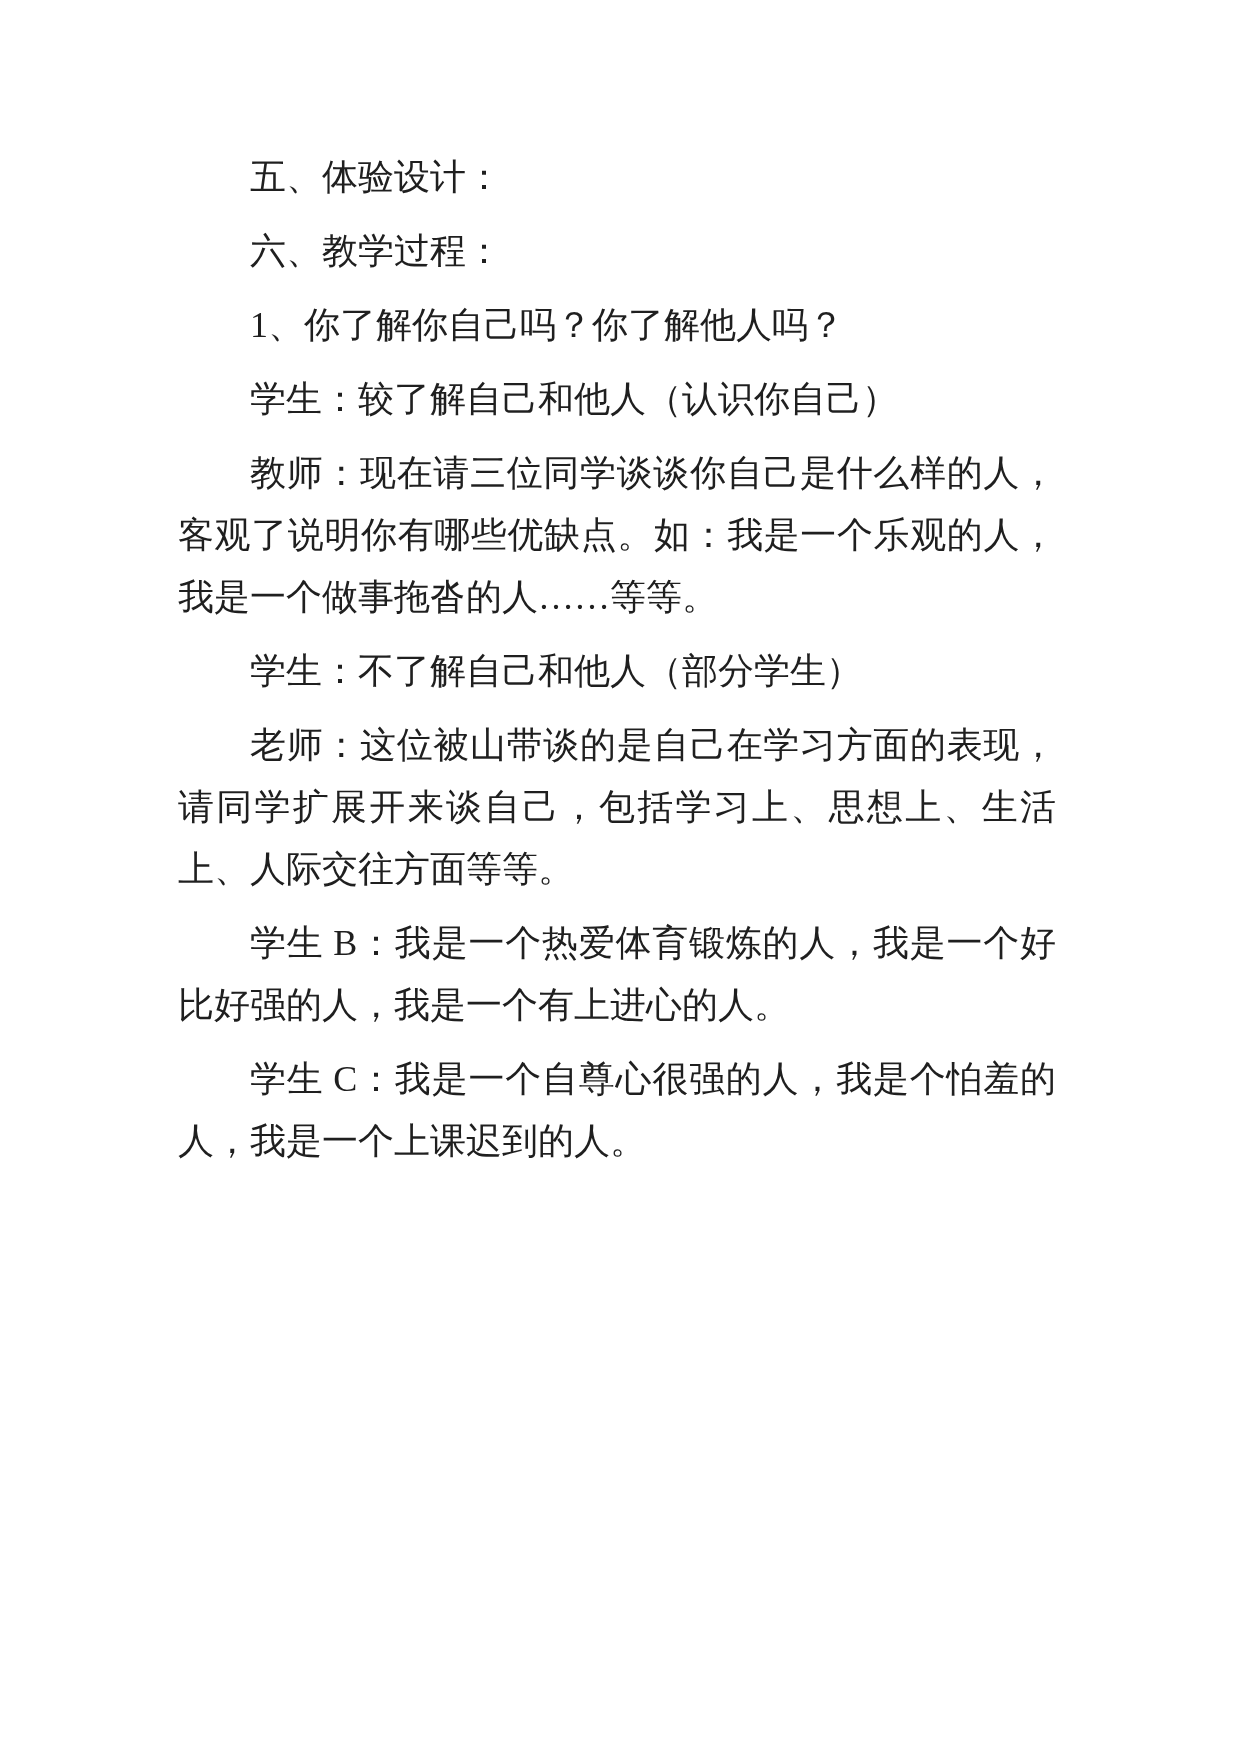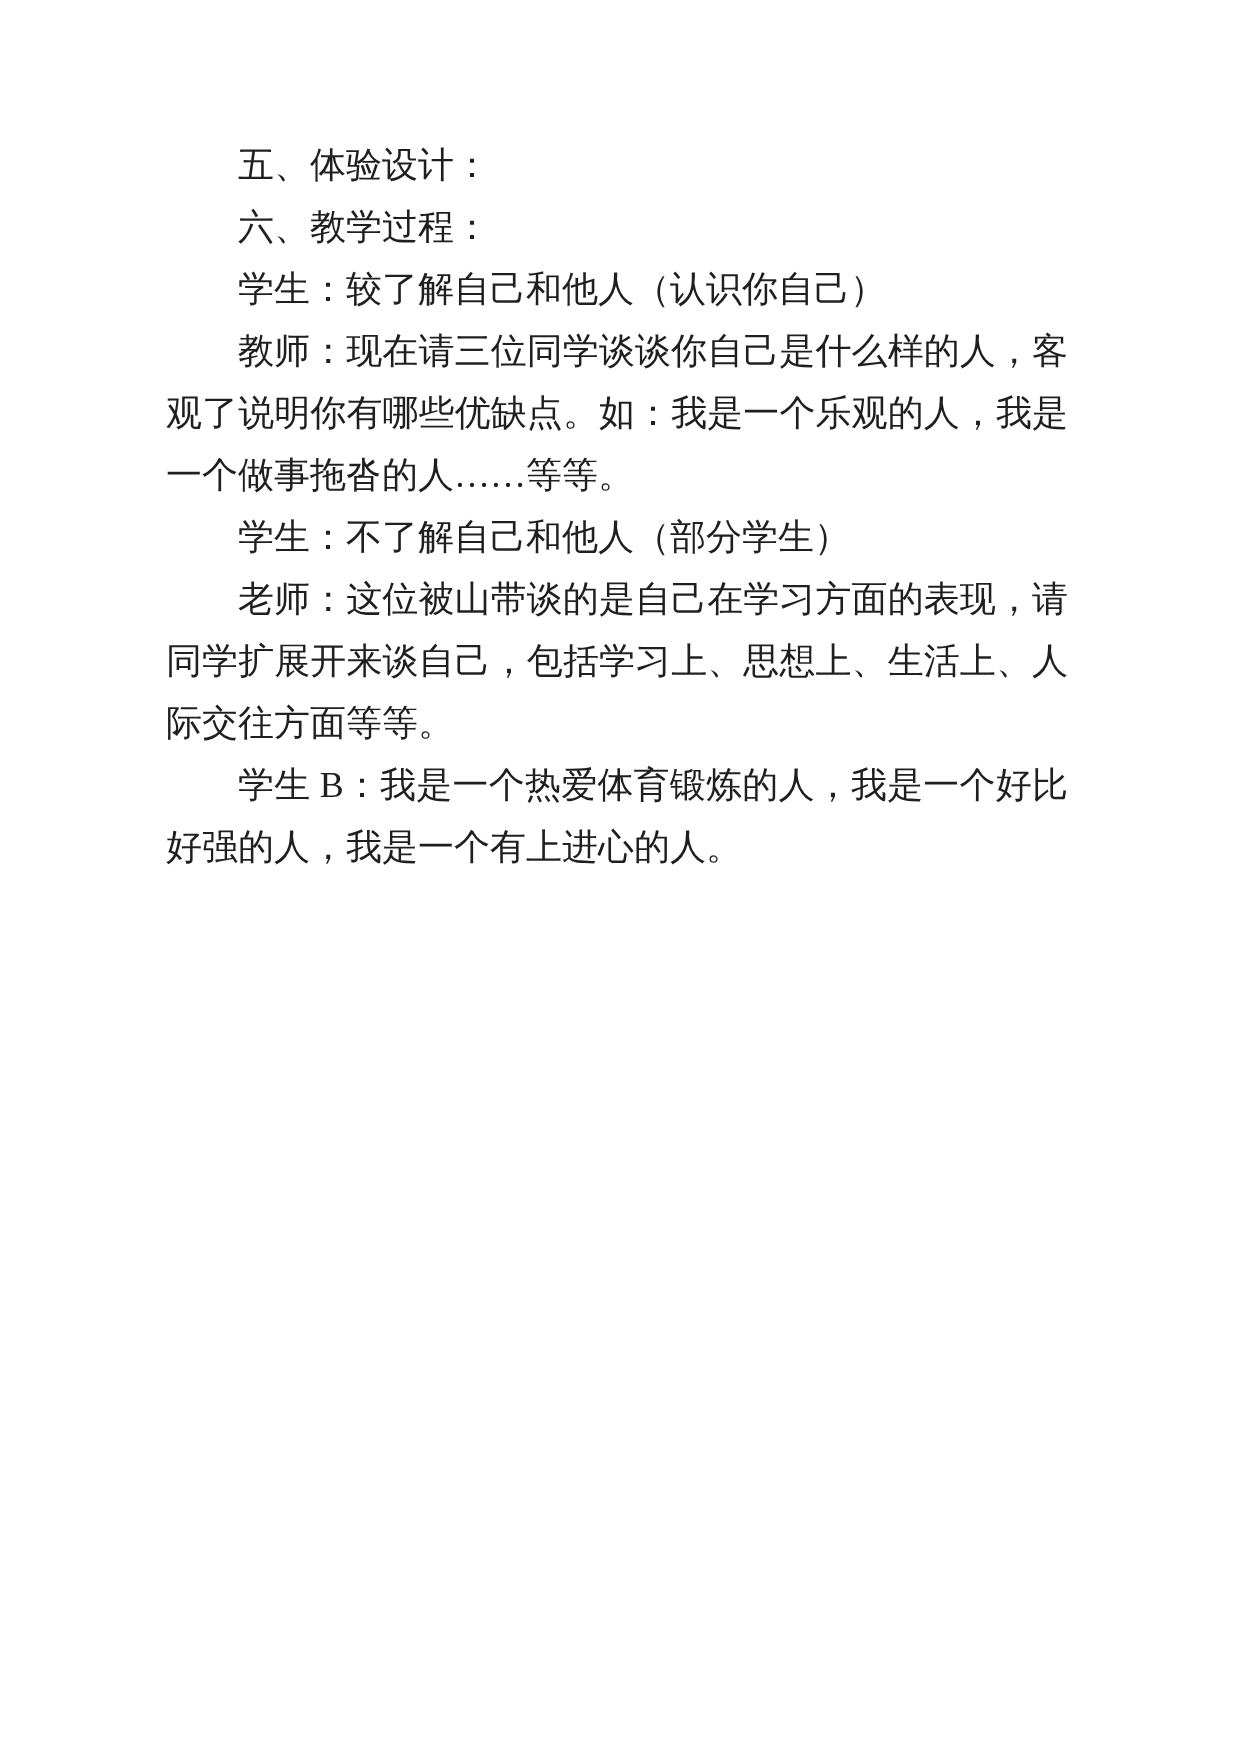--- a/index.html
+++ b/index.html
@@ -21,33 +21,35 @@
     width: 902px;
     color: #1f1f1f;
     font-family: "Liberation Serif", "DejaVu Serif", serif;
     font-size: 36px;
     font-weight: 400;
     line-height: 62px;
     text-align: justify;
     letter-spacing: 0px;
   }
   .content p {
-    margin: 0;
+    margin: 12px;
     padding: 0;
     text-indent: 2em;
     word-break: normal;
     overflow-wrap: break-word;
   }
 </style>
 </head>
 <body>
 
 <div class="page">
   <div class="content">
     <p>五、体验设计：</p>
     <p>六、教学过程：</p>
+    <p>1、你了解你自己吗？你了解他人吗？</p>
     <p>学生：较了解自己和他人（认识你自己）</p>
     <p>教师：现在请三位同学谈谈你自己是什么样的人，客观了说明你有哪些优缺点。如：我是一个乐观的人，我是一个做事拖沓的人……等等。</p>
     <p>学生：不了解自己和他人（部分学生）</p>
     <p>老师：这位被山带谈的是自己在学习方面的表现，请同学扩展开来谈自己，包括学习上、思想上、生活上、人际交往方面等等。</p>
     <p>学生 B：我是一个热爱体育锻炼的人，我是一个好比好强的人，我是一个有上进心的人。</p>
+    <p>学生 C：我是一个自尊心很强的人，我是个怕羞的人，我是一个上课迟到的人。</p>
   </div>
 </div>
 
 </body></html>

